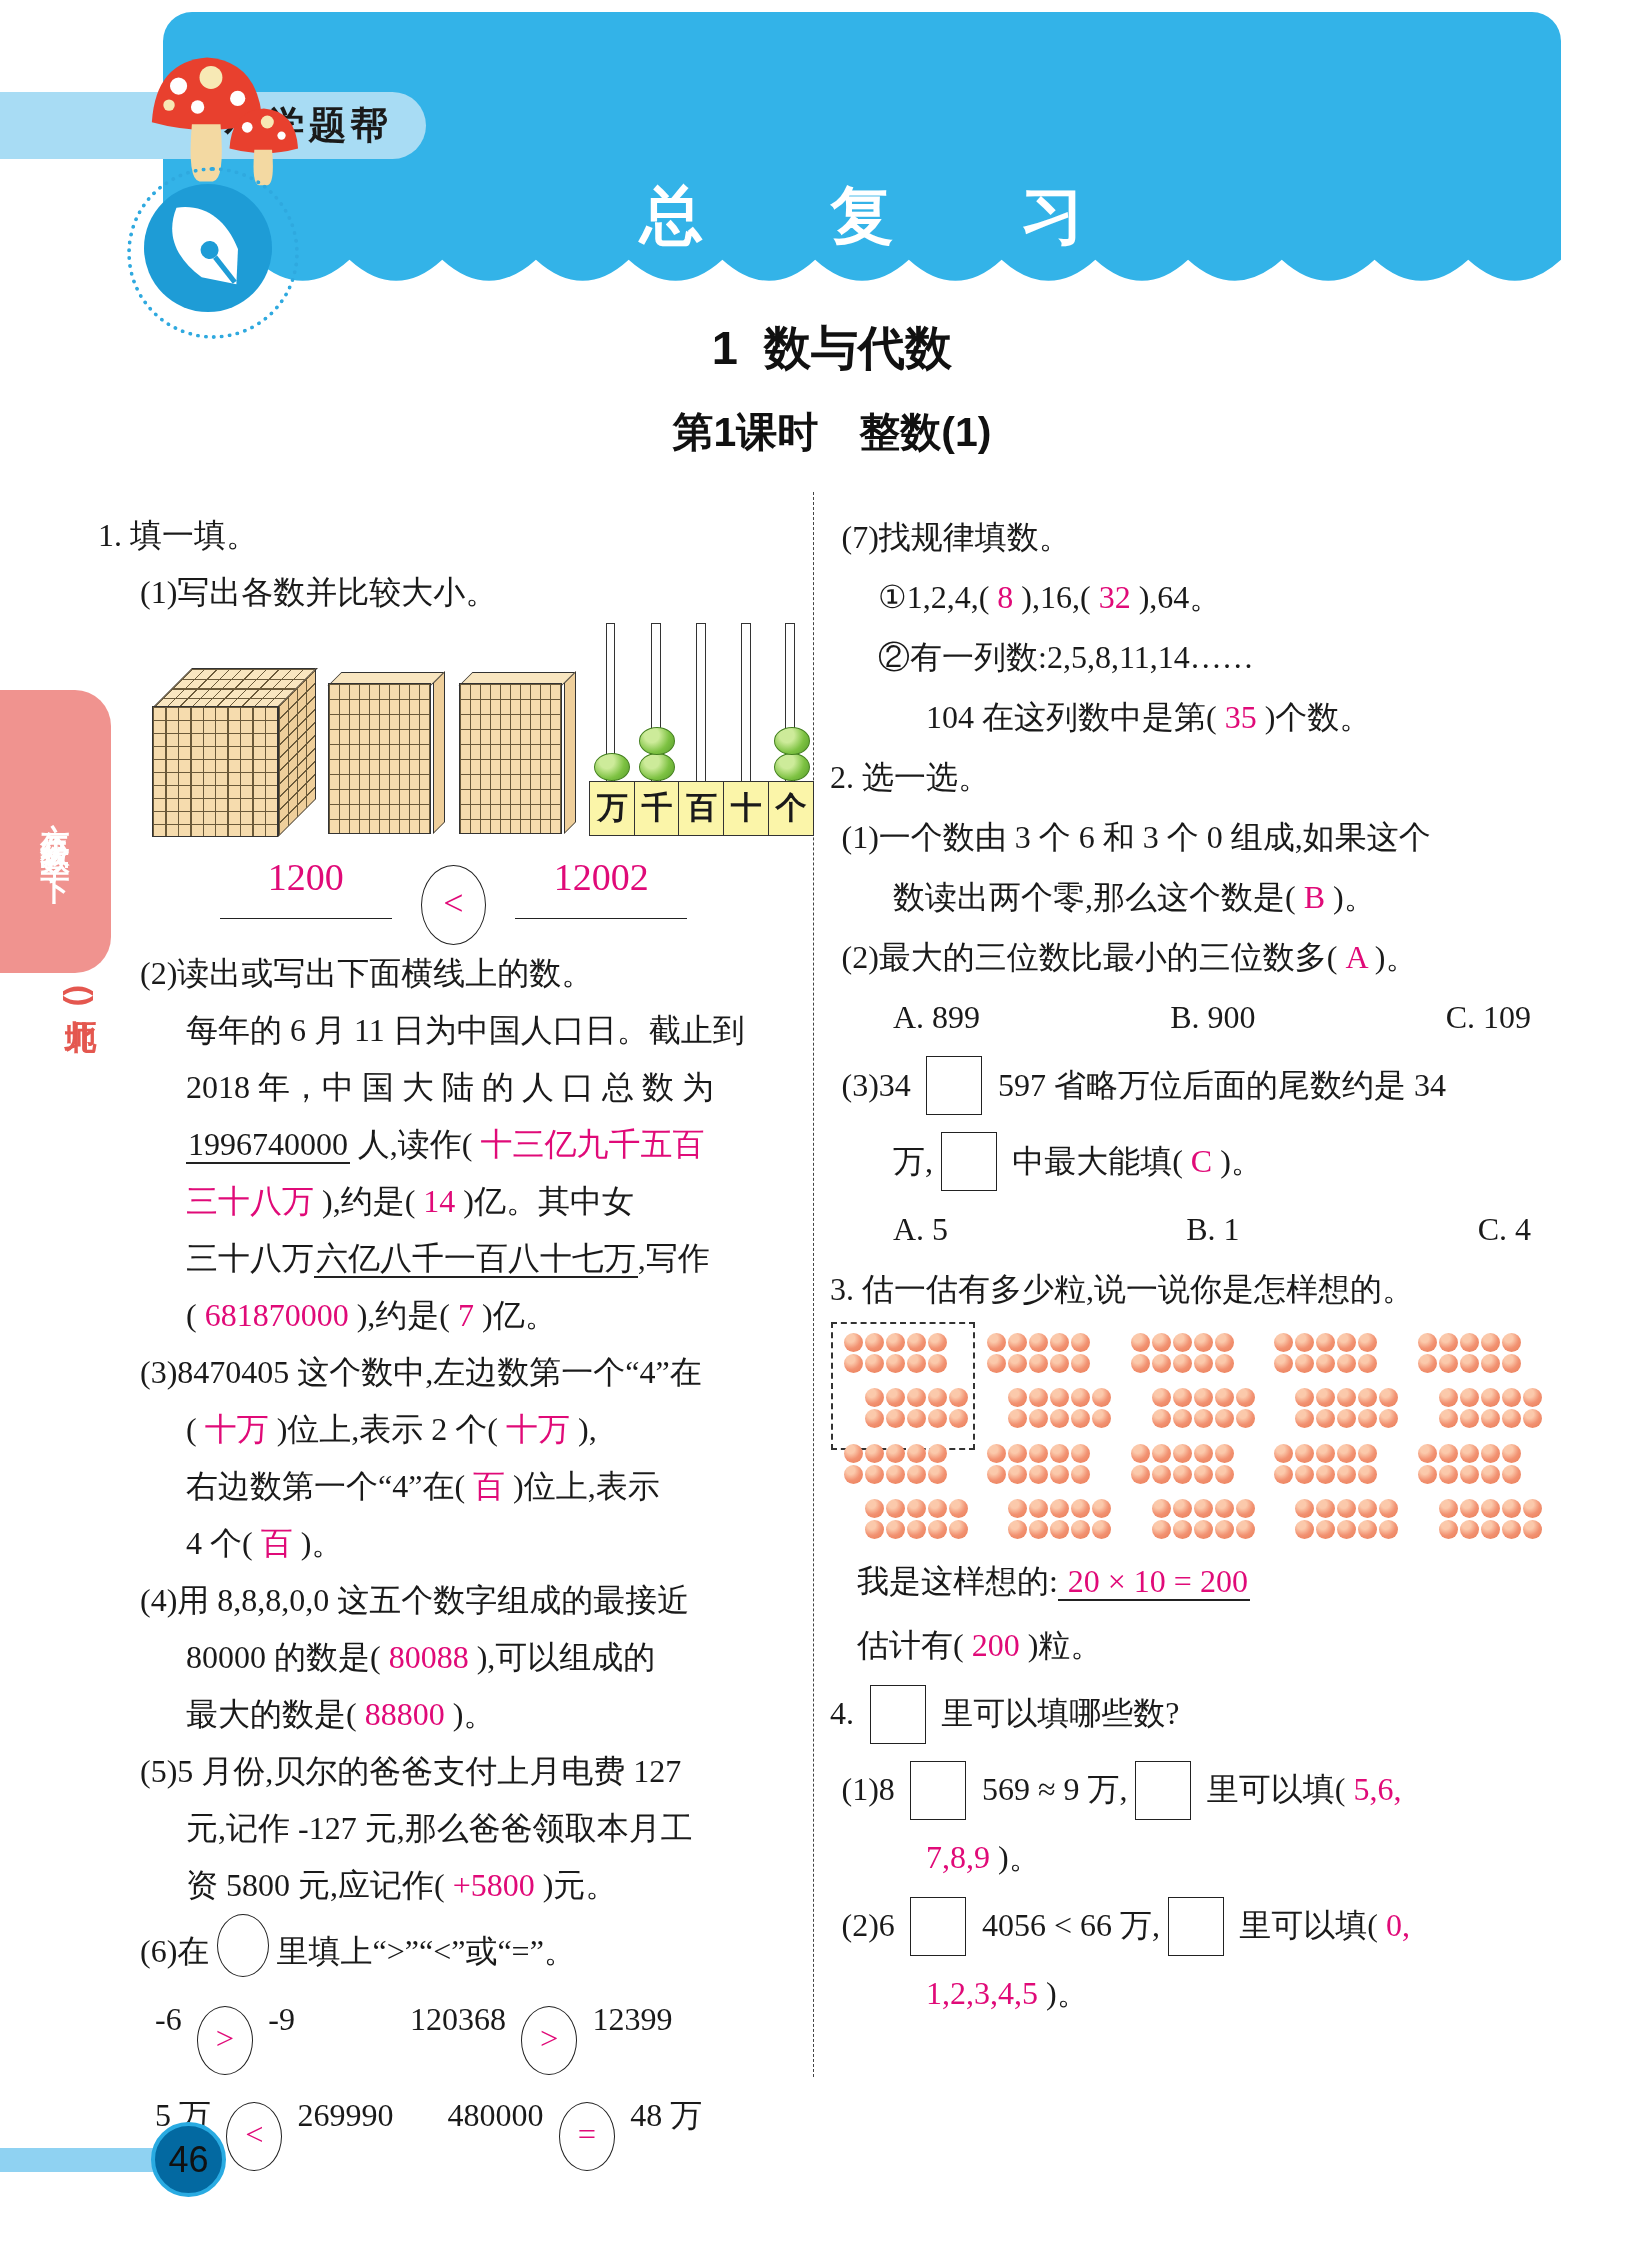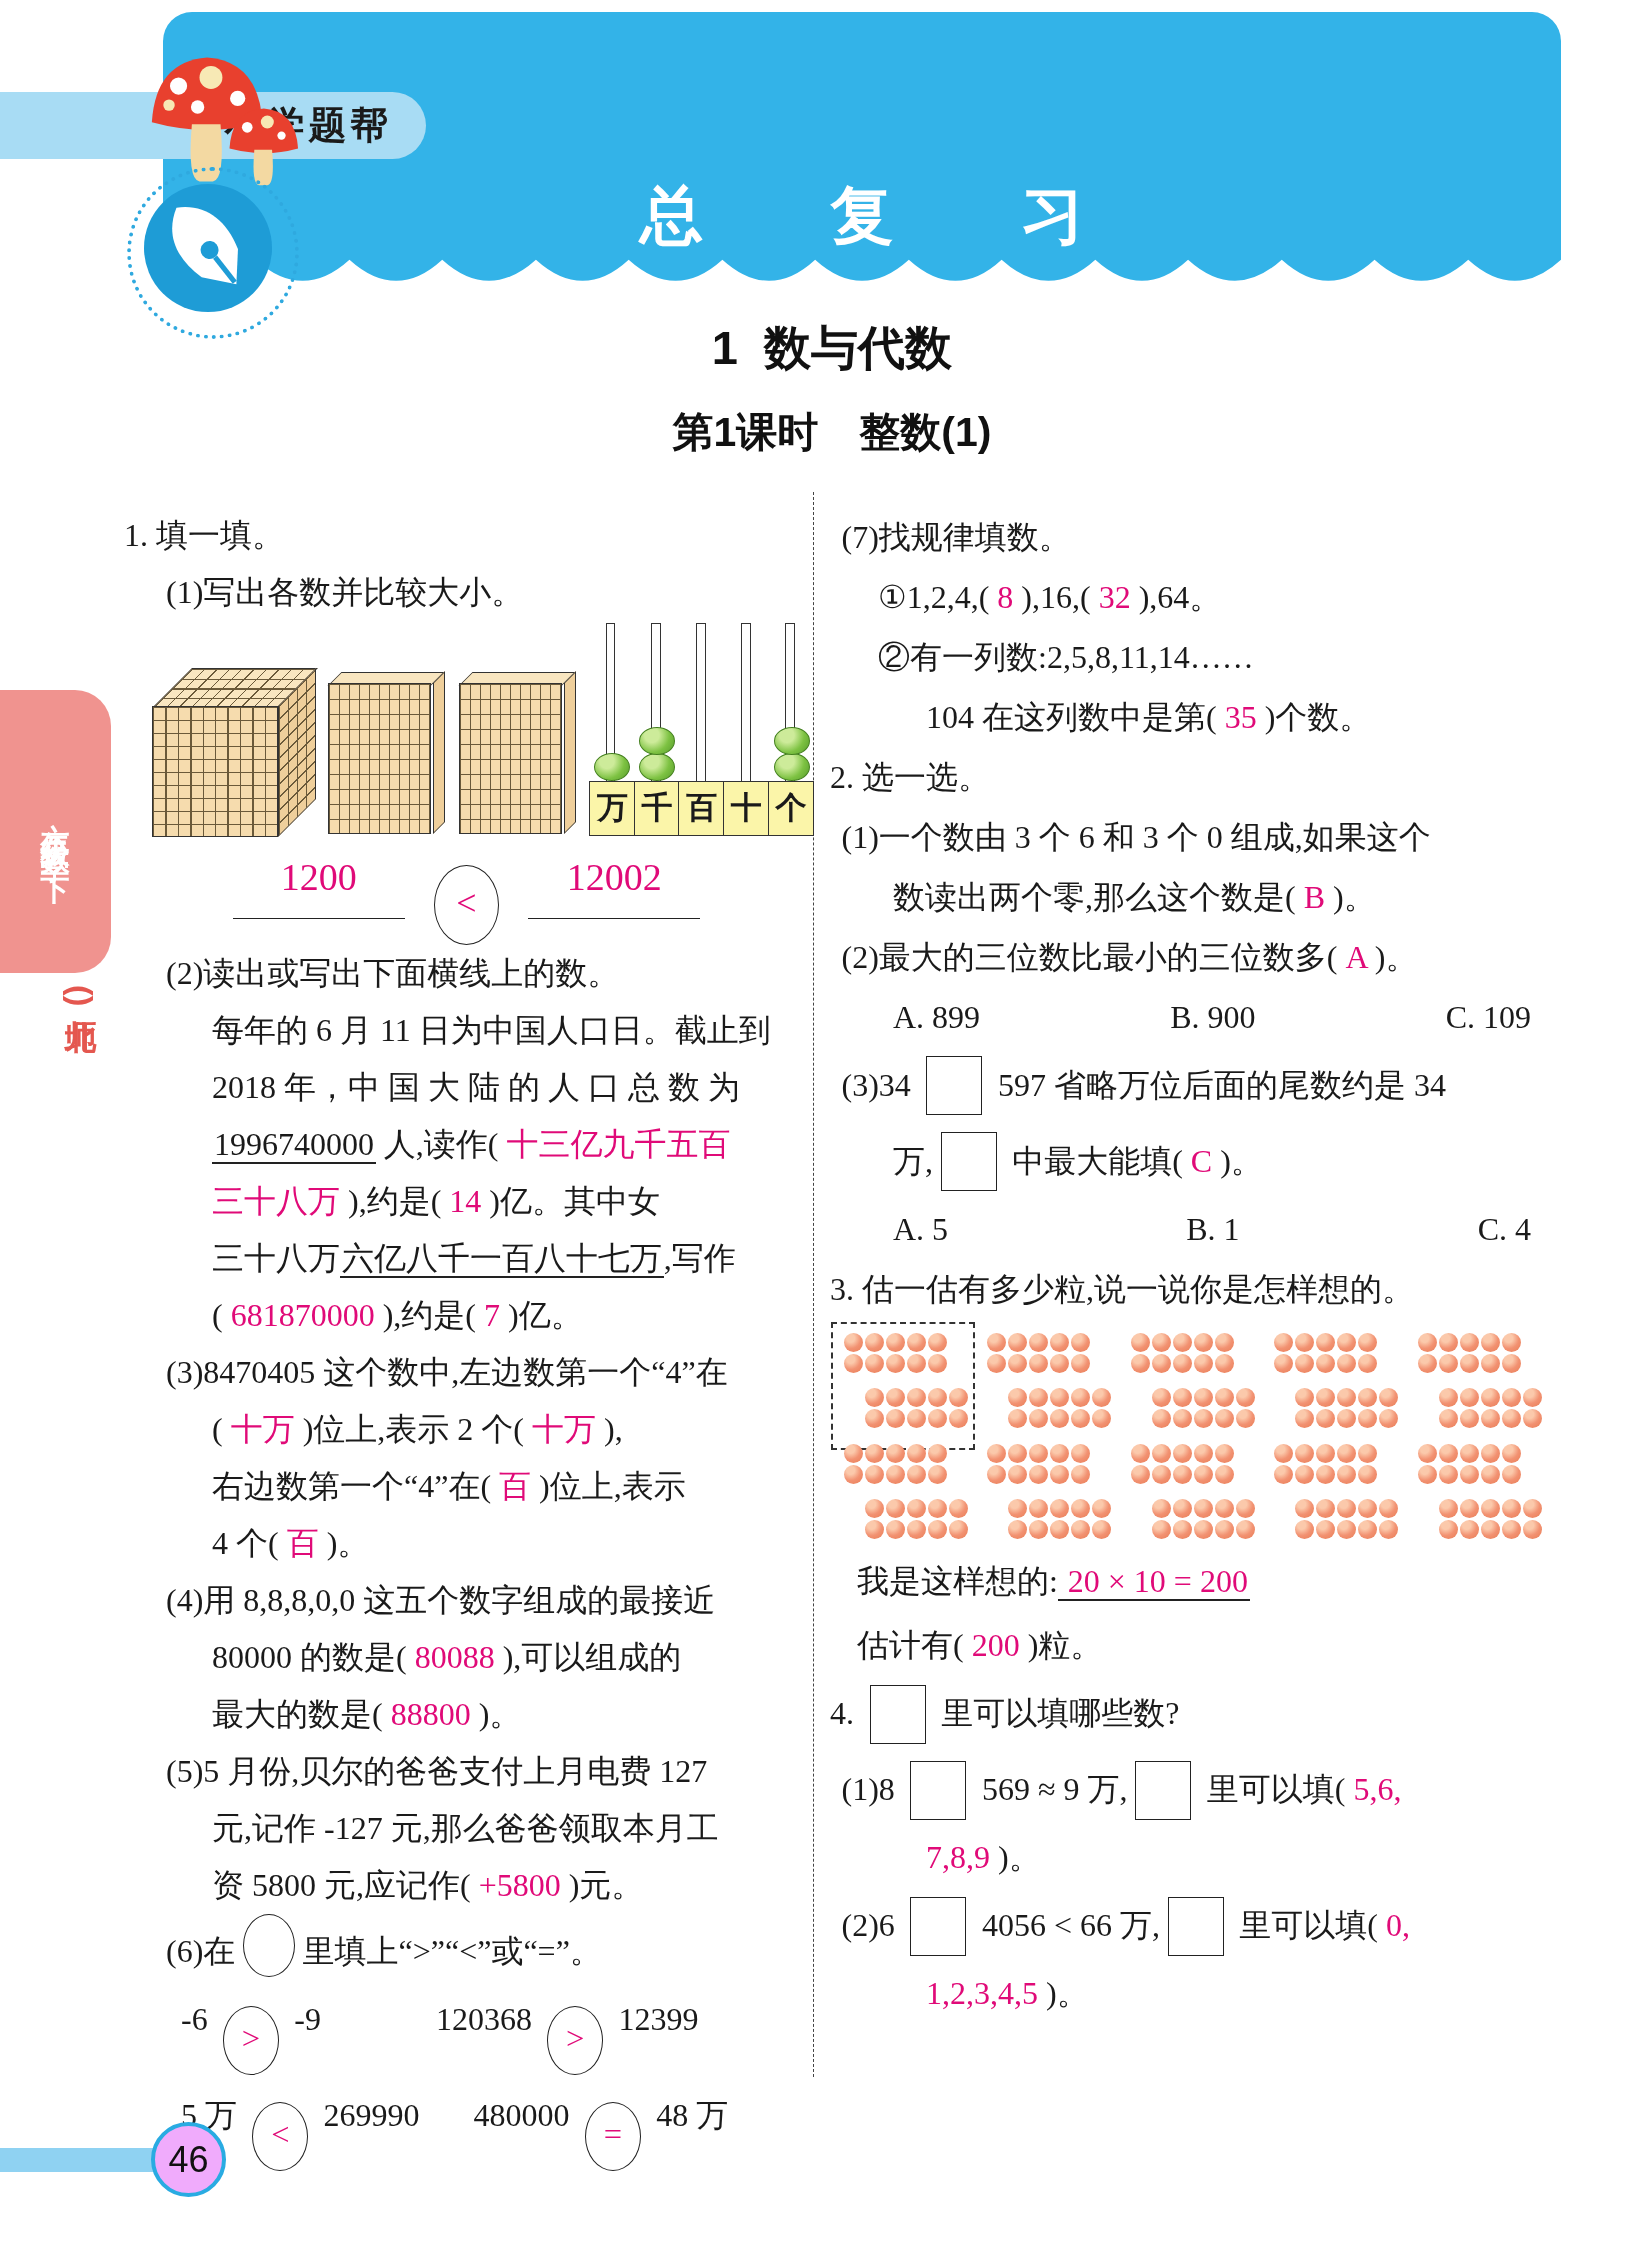--- a/index.html
+++ b/index.html
@@ -35,21 +35,21 @@
   .side-tab span{writing-mode:vertical-rl;color:#ffffff;font-size:29px;font-weight:bold;
         font-family:"Liberation Sans","DejaVu Sans",sans-serif;letter-spacing:7.6px;}
   .side-ed{position:absolute;left:59px;top:985px;writing-mode:vertical-rl;color:#E4574F;
         font-size:32px;font-weight:bold;font-family:"Liberation Sans","DejaVu Sans",sans-serif;}
 
   
   .divider{position:absolute;left:813px;top:492px;height:1585px;border-left:1.9px dashed #444;}
   .col{position:absolute;top:507px;font-size:32px;}
   .col p{margin:0;white-space:nowrap;}
   .col-left{left:98px;width:711px;}
-  .col-left p{line-height:57px;margin-left:26px;}
+  .col-left p{line-height:57px;}
   .col-right{left:830px;width:755px;}
   .col-right p{line-height:60px;}
   .ind1{padding-left:42px;}
   .ind2{padding-left:88px;}
   .rind1{padding-left:11.5px;}
   .rcont{padding-left:63px;}
   .rcirc{padding-left:48px;}
   .c104{padding-left:96px;}
   .tall{line-height:76px !important;}
   .think{line-height:67px !important;padding-left:27px;}
@@ -111,21 +111,21 @@
   
   .dotsfig{position:relative;width:698px;height:216px;margin:13.4px 0 0 13.4px;}
   .cluster{position:absolute;width:107px;height:42px;display:flex;flex-wrap:wrap;}
   .dot{width:19px;height:19px;border-radius:50%;margin:1px;
       background:radial-gradient(circle at 35% 28%,#FBC9AB 0 22%,#F29272 55%,#E87C54 100%);}
   .dashedbox{position:absolute;left:-12.4px;top:-10.5px;width:140px;height:124px;border:2.9px dashed #333;}
 
   
   .foot-bar{position:absolute;left:0;top:2148px;width:161px;height:24px;background:#8FD2F2;}
   .foot-circle{position:absolute;left:151px;top:2122px;width:67px;height:67px;border-radius:50%;
-      border:4.8px solid #29ABE2;background:#f0abfc;text-align:center;line-height:67px;font-size:36px;
+      border:4.8px solid #29ABE2;background:#0369a1;text-align:center;line-height:67px;font-size:36px;
       font-family:"Liberation Sans","DejaVu Sans",sans-serif;color:#111;}
 </style>
 </head>
 <body>
 
 <div class="page">
 
   <div class="banner">
     <div class="banner-title">总 复 习</div>
   </div>

